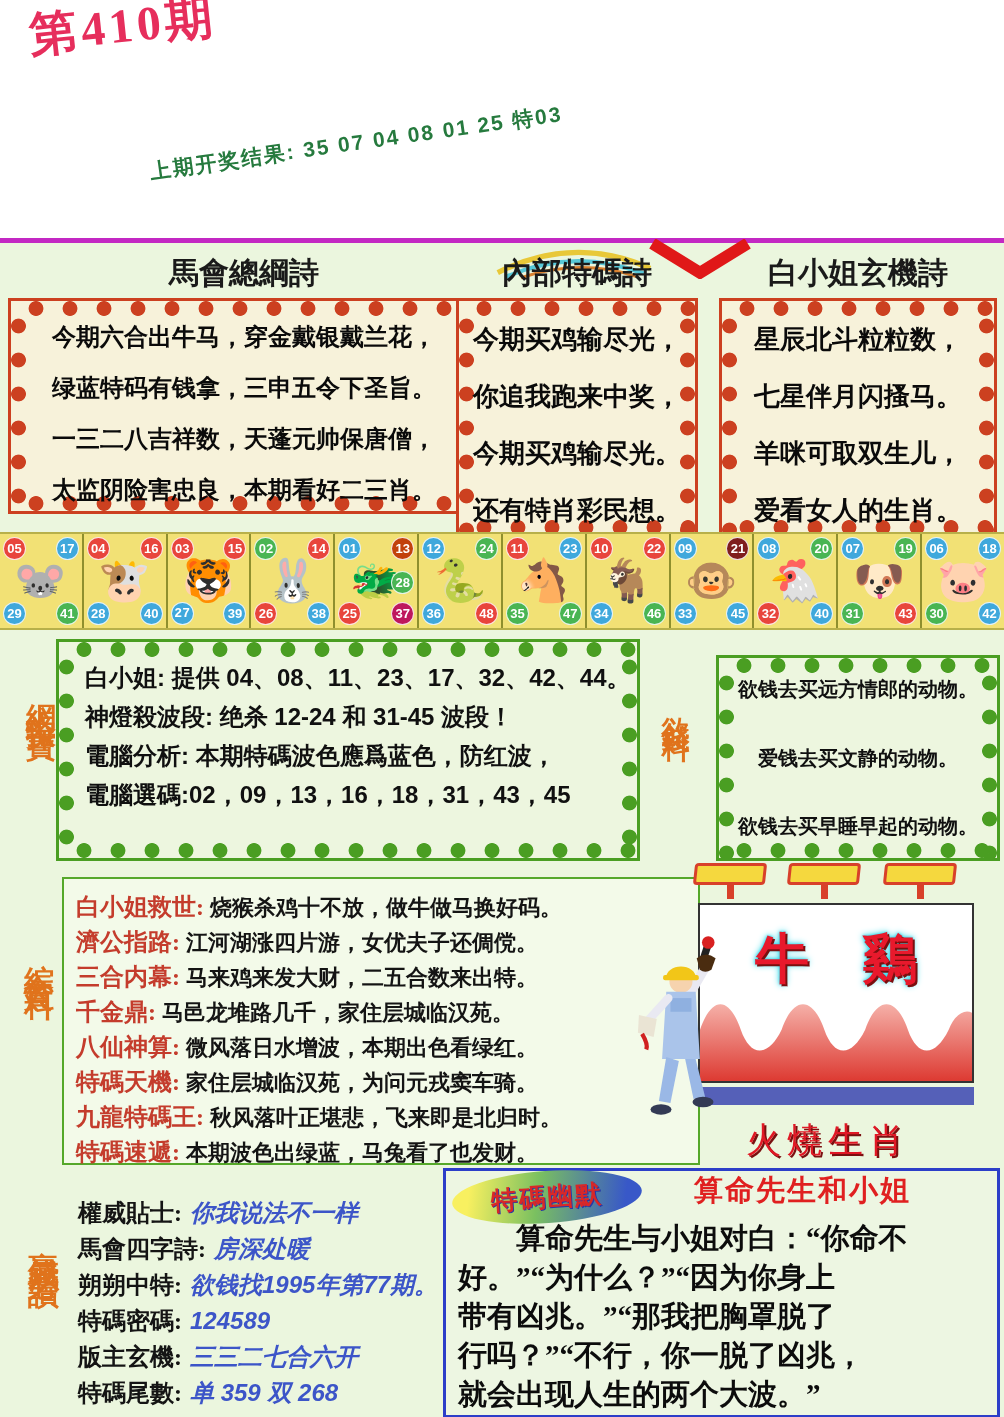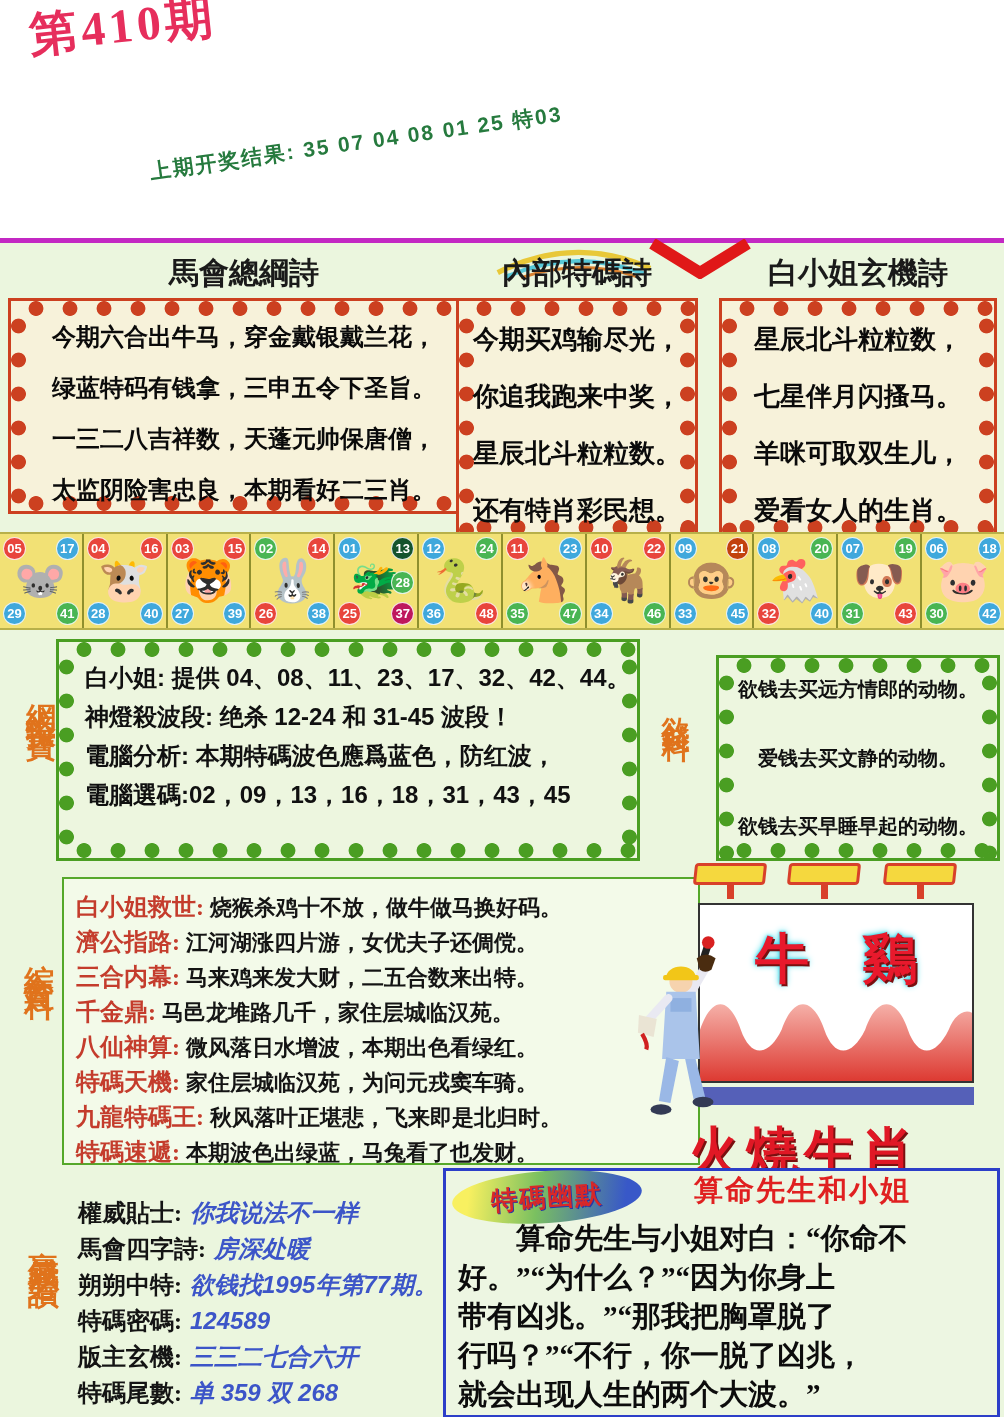--- a/index.html
+++ b/index.html
@@ -87,21 +87,21 @@
               border-radius:4px;transform:skewX(-6deg);box-sizing:border-box;}
   .lamp-stem{position:absolute;left:33px;top:22px;width:7px;height:14px;background:#d8402a;}
   .lampA{left:66px}.lampB{left:160px}.lampC{left:256px}
   .board{position:absolute;left:70px;top:40px;width:276px;height:180px;background:#fff;border:2px solid #333;box-sizing:border-box;}
   .words{position:absolute;left:0;top:18px;width:100%;display:flex;justify-content:space-around;padding:0 28px;box-sizing:border-box;}
   .word{font-size:54px;font-weight:bold;color:#e8192c;font-family:"Liberation Serif",serif;
         text-shadow:2px 2px 0 #7a0f0f, 0 0 7px #17d3e6, 0 0 3px #17d3e6;}
   .waves{position:absolute;left:0;bottom:0;width:100%;height:96px;display:block;}
   .bluebar{position:absolute;left:70px;top:224px;width:276px;height:18px;background:#5560b8;}
   .painter{position:absolute;left:-6px;top:70px;width:120px;height:210px;}
-  .caption{position:absolute;left:60px;top:254px;width:280px;font-size:52px;font-weight:bold;
+  .caption{position:absolute;left:60px;top:254px;width:280px;text-align:center;font-size:35px;font-weight:normal;
            color:#e01825;font-family:"Liberation Serif",serif;text-shadow:2px 2px 0 #7a1010;letter-spacing:6px;}
 
   
   .mrrows{position:absolute;left:78px;top:952px;width:370px;}
   .mrrow{height:36px;line-height:36px;white-space:nowrap;}
   .mrlabel{font-size:24px;font-weight:bold;color:#141414;font-family:"Liberation Serif",serif;margin-right:8px;}
   .mrvalue{font-size:24px;font-weight:bold;color:#3c55c8;font-style:italic;margin-top:34px;}
 
   
   .dlg{position:absolute;left:443px;top:925px;width:557px;height:250px;border:3px solid #2c3ec8;
@@ -144,21 +144,21 @@
     <div class="poem p2">
       <svg class="arc" viewBox="0 0 160 34">
         <path d="M8 26 Q80 -10 152 22" stroke="#e8c838" stroke-width="5" fill="none"></path>
         <path d="M16 30 Q80 2 146 27" stroke="#58c8d8" stroke-width="4" fill="none"></path>
         <path d="M30 31 Q85 12 140 30" stroke="#d88030" stroke-width="3" fill="none"></path>
       </svg>
       <div class="ptitle">內部特碼詩</div>
       <div class="stamp red pbody" style="position:relative;">
         <div class="pline">今期买鸡输尽光，</div>
         <div class="pline">你追我跑来中奖，</div>
-        <div class="pline">星辰北斗粒粒数。</div>
+        <div class="pline">今期买鸡输尽光。</div>
         <div class="pline">还有特肖彩民想。</div>
       </div>
     </div>
 
     <div class="poem p3">
       <div class="ptitle">白小姐玄機詩</div>
       <div class="stamp red pbody" style="position:relative;">
         <div class="pline">星辰北斗粒粒数，</div>
         <div class="pline">七星伴月闪搔马。</div>
         <div class="pline">羊咪可取双生儿，</div>
@@ -178,34 +178,34 @@
           <span class="zanimal">🐮</span>
           <span class="ball p-tl" style="background: rgb(232, 69, 60);">04</span>
           <span class="ball p-tr" style="background: rgb(232, 69, 60);">16</span>
           <span class="ball p-bl" style="background: rgb(63, 168, 220);">28</span>
           <span class="ball p-br" style="background: rgb(63, 168, 220);">40</span>
         </div>
         <div class="zcell">
           <span class="zanimal">🐯</span>
           <span class="ball p-tl" style="background: rgb(232, 69, 60);">03</span>
           <span class="ball p-tr" style="background: rgb(232, 69, 60);">15</span>
-          <span class="ball p-bl" style="background: rgb(63, 168, 220);">27</span>
+          <span class="ball p-bl" style="background: rgb(63, 168, 220); font-family: Liberation Mono, monospace;">27</span>
           <span class="ball p-br" style="background: rgb(63, 168, 220);">39</span>
         </div>
         <div class="zcell">
           <span class="zanimal">🐰</span>
           <span class="ball p-tl" style="background: rgb(73, 181, 83);">02</span>
           <span class="ball p-tr" style="background: rgb(232, 69, 60);">14</span>
           <span class="ball p-bl" style="background: rgb(232, 69, 60);">26</span>
           <span class="ball p-br" style="background: rgb(63, 168, 220);">38</span>
         </div>
         <div class="zcell">
           <span class="zanimal">🐲</span>
           <span class="ball p-tl" style="background: rgb(63, 168, 220);">01</span>
-          <span class="ball p-tr" style="background: #14532d;">13</span>
+          <span class="ball p-tr" style="background: #c2410c;">13</span>
           <span class="ball p-mr" style="background: rgb(73, 181, 83);">28</span>
           <span class="ball p-bl" style="background: rgb(232, 69, 60);">25</span>
           <span class="ball p-br" style="background: #be185d;">37</span>
         </div>
         <div class="zcell">
           <span class="zanimal">🐍</span>
           <span class="ball p-tl" style="background: rgb(63, 168, 220);">12</span>
           <span class="ball p-tr" style="background: rgb(73, 181, 83);">24</span>
           <span class="ball p-bl" style="background: rgb(63, 168, 220);">36</span>
           <span class="ball p-br" style="background: rgb(232, 69, 60);">48</span>
@@ -220,21 +220,21 @@
         <div class="zcell">
           <span class="zanimal">🐐</span>
           <span class="ball p-tl" style="background: rgb(232, 69, 60);">10</span>
           <span class="ball p-tr" style="background: rgb(232, 69, 60);">22</span>
           <span class="ball p-bl" style="background: rgb(63, 168, 220);">34</span>
           <span class="ball p-br" style="background: rgb(73, 181, 83); text-align: center;">46</span>
         </div>
         <div class="zcell">
           <span class="zanimal">🐵</span>
           <span class="ball p-tl" style="background: rgb(63, 168, 220);">09</span>
-          <span class="ball p-tr" style="background: #c2410c; margin-left: 26px;">21</span>
+          <span class="ball p-tr" style="background: #7f1d1d; margin-left: 26px;">21</span>
           <span class="ball p-bl" style="background: rgb(63, 168, 220);">33</span>
           <span class="ball p-br" style="background: rgb(63, 168, 220);">45</span>
         </div>
         <div class="zcell">
           <span class="zanimal">🐔</span>
           <span class="ball p-tl" style="background: rgb(63, 168, 220);">08</span>
           <span class="ball p-tr" style="background: rgb(73, 181, 83);">20</span>
           <span class="ball p-bl" style="background: rgb(232, 69, 60);">32</span>
           <span class="ball p-br" style="background: rgb(63, 168, 220);">40</span>
         </div>

